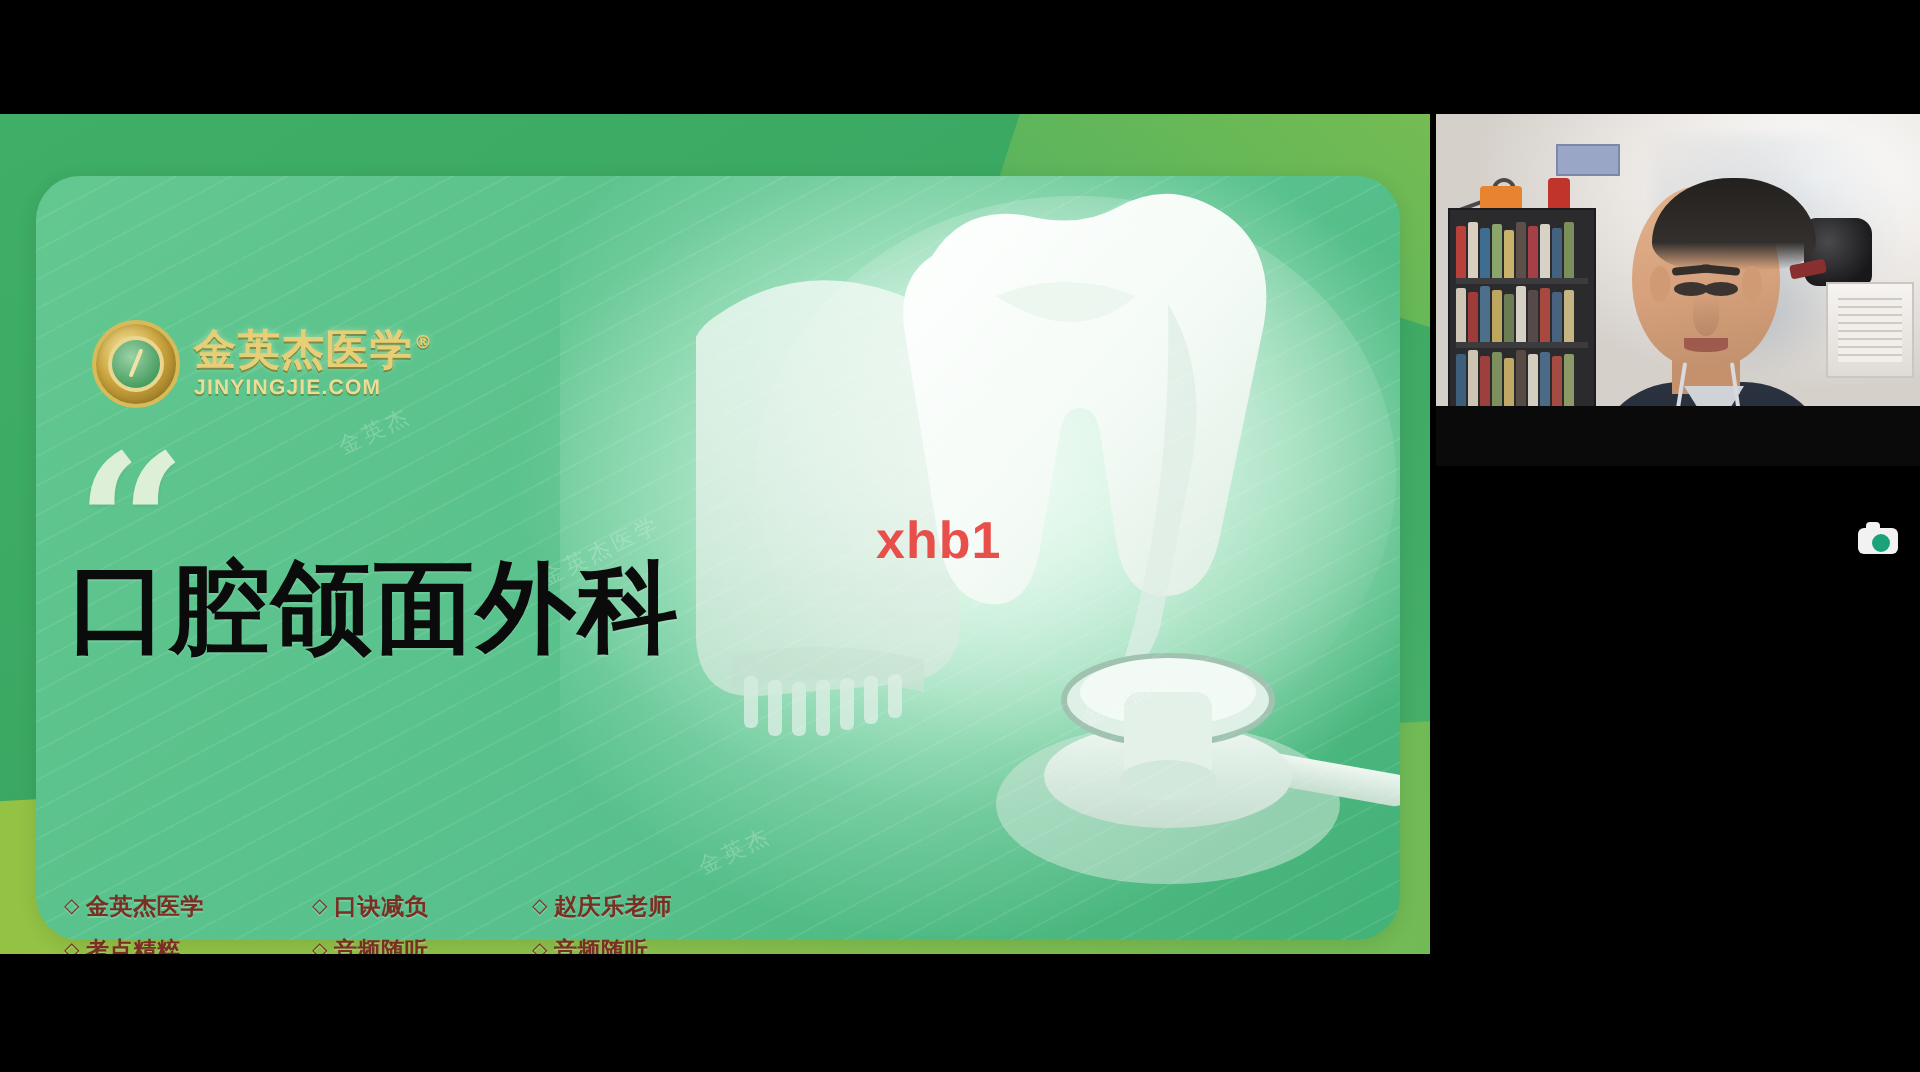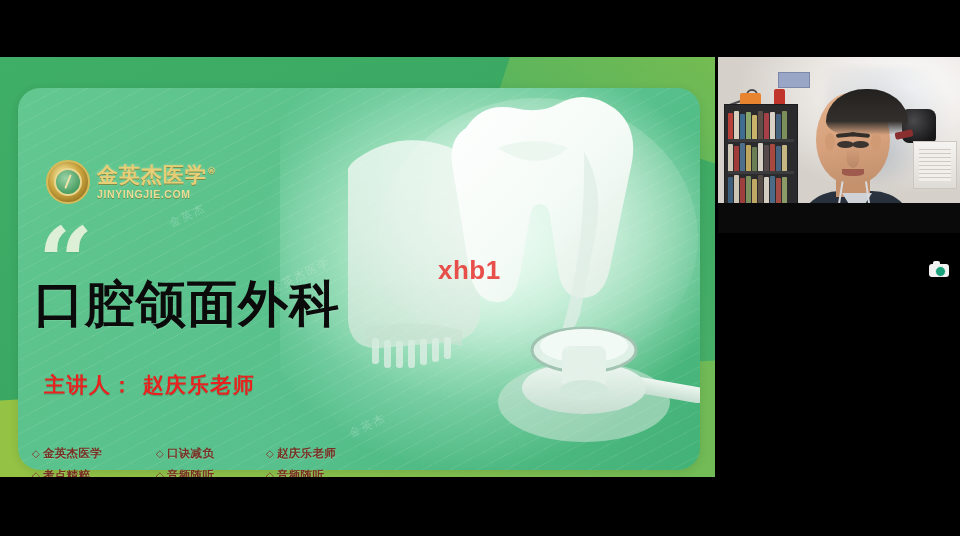--- a/index.html
+++ b/index.html
@@ -356,21 +356,20 @@
       <div class="logo-text">
         <div class="logo-cn"><span>金英杰医学</span><span class="tm">®</span></div>
         <div class="logo-en">JINYINGJIE.COM</div>
       </div>
     </div>
 
     <div class="quote-mark">“</div>
 
     <div class="headline">口腔颌面外科</div>
 
-    <div class="lecturer">主讲人： 赵庆乐老师</div>
 
     <div class="features">
       <div class="feat">
           <span class="dia">◇</span>
           <span>金英杰医学</span>
         </div>
       <div class="feat">
           <span class="dia">◇</span>
           <span>口诀减负</span>
         </div>

